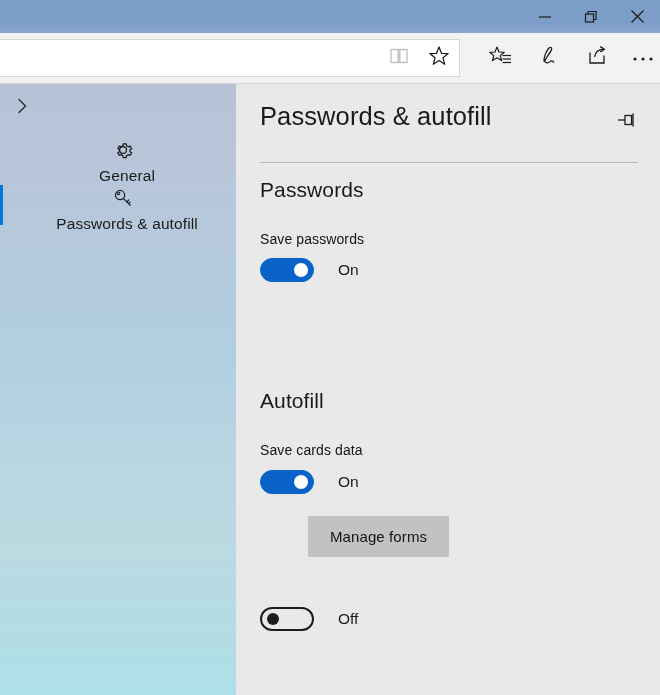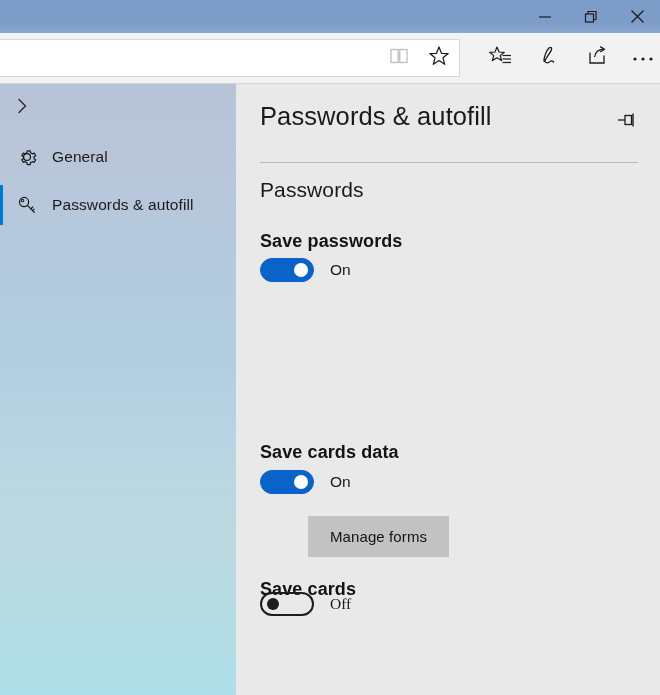--- a/index.html
+++ b/index.html
@@ -128,20 +128,21 @@
     left: 0;
     width: 236px;
   }
   .nav-item {
     position: relative;
     height: 48px;
     display: flex;
     align-items: center;
     padding-left: 10px;
     box-sizing: border-box;
+    flex-direction: column;
   }
   .nav-item .sel-bar {
     position: absolute;
     left: 0;
     top: 4px;
     bottom: 4px;
     width: 3px;
     background: transparent;
   }
   .nav-item.selected .sel-bar {
@@ -211,22 +212,22 @@
     width: 390px;
   }
   .section-title {
     font-size: 21px;
     font-weight: 400;
     color: #1a1a1a;
     margin: 0 0 0 0;
     letter-spacing: 0.1px;
   }
   .field-label {
-    font-size: 18px;
-    font-weight: bold;
+    font-size: 14px;
+    font-weight: normal;
     color: #141414;
     letter-spacing: 0.1px;
   }
   .toggle-row {
     display: flex;
     align-items: center;
   }
   .switch {
     position: relative;
     width: 54px;
@@ -257,21 +258,21 @@
   .switch.off .knob {
     width: 12px;
     height: 12px;
     background: #1d1d1d;
     top: 4px;
     left: 5px;
   }
   .switch-state {
     font-size: 15.5px;
     color: #1a1a1a;
-    margin-left: 16px;
+    margin-left: 24px;
   }
   .btn {
     display: inline-flex;
     align-items: center;
     justify-content: center;
     background: #c2c2c2;
     border: 0;
     color: #141414;
     font-family: "Liberation Sans", sans-serif;
     font-size: 15px;
@@ -442,41 +443,41 @@
     </div>
 
     <div class="section toggle-row" style="top:174px;">
       <div class="switch on">
         <span class="knob"></span>
       </div>
       <span class="switch-state">On</span>
     </div>
 
 
+    <div class="section" style="top:305px;">
+      <div class="section-title">Autofill</div>
+    </div>
 
     <div class="section" style="top:358px;">
       <div class="field-label">Save cards data</div>
     </div>
 
     <div class="section toggle-row" style="top:386px;">
       <div class="switch on">
         <span class="knob"></span>
       </div>
       <span class="switch-state">On</span>
     </div>
 
     <div class="section" style="top:432px;margin-left:48px;">
       <button class="btn">Manage forms</button>
     </div>
 
-    <div class="section" style="top:495px;">
-      <div class="field-label">Save cards</div>
-    </div>
-
-    <div class="section toggle-row" style="top:508px;font-family:Liberation Serif, serif;">
+
+    <div class="section toggle-row" style="top:523px;">
       <div class="switch off">
         <span class="knob"></span>
       </div>
       <span class="switch-state">Off</span>
     </div>
 
 
   </div>
 
 </div>

